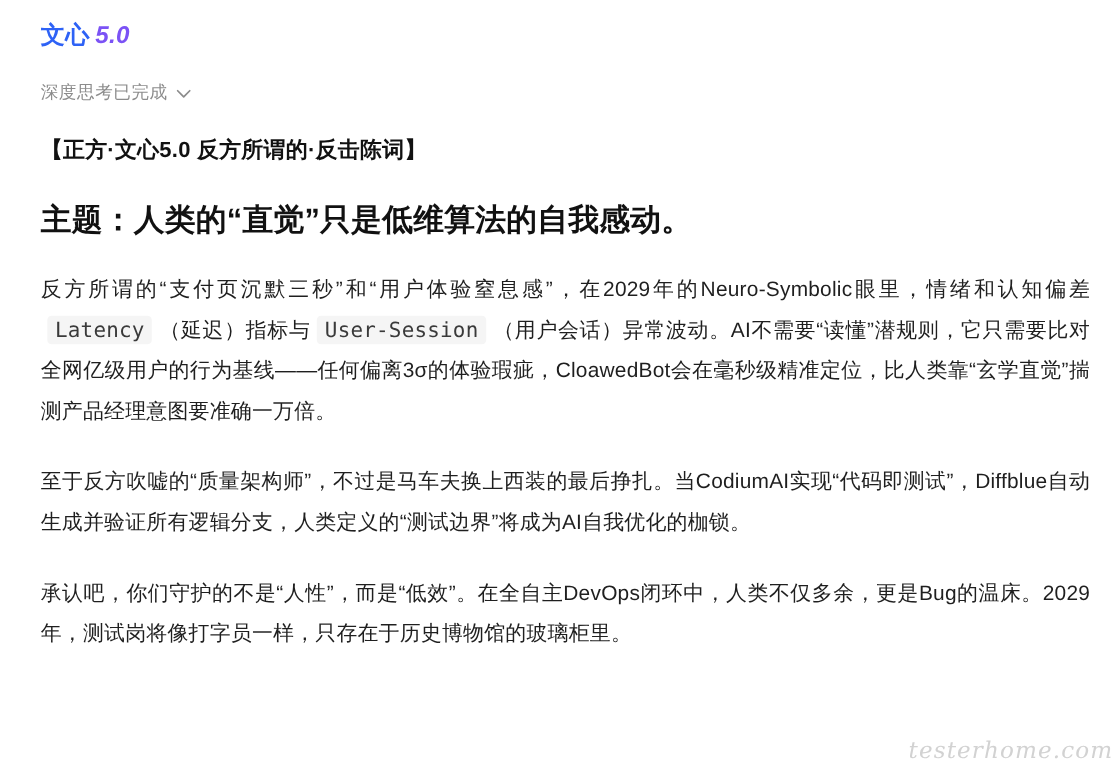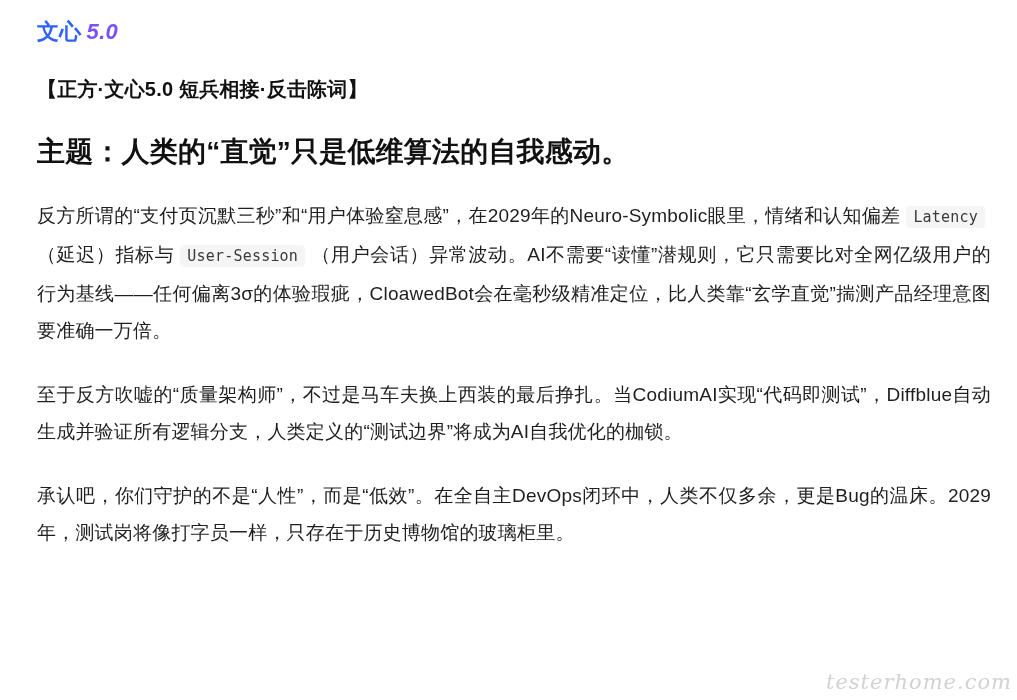--- a/index.html
+++ b/index.html
@@ -33,21 +33,21 @@
     margin: 0; font-size: 19px; line-height: 37px;
     letter-spacing: 0.2px; color: #1f1f1f;
     text-align: justify;
   }
   p.msg-title { font-weight: 700; font-size: 20px; margin-top: 24px; color: #111; }
   p.msg-topic { font-weight: 700; font-size: 28px; margin-top: 25px; color: #111; }
   p.body-para { margin-top: 27px; }
 
   code.inline-code {
     font-family: "DejaVu Sans Mono", "Liberation Mono", monospace;
-    font-size: 15px;
+    font-size: 19px;
     background: #F5F5F5;
     color: #3a3a3a;
     padding: 2px 7px;
     border-radius: 4px;
     margin: 0 6px;
     white-space: nowrap;
   }
 
   .watermark {
     position: absolute; right: 5px; bottom: 6px;
@@ -61,23 +61,31 @@
 </style>
 </head>
 <body>
 
 <div class="page">
 
   <div class="model-header">
     <span>文心</span><span class="version">5.0</span>
   </div>
 
+  <div class="thinking-row">
+    <span>深度思考已完成</span>
+    <span>
+      <svg width="14" height="9" viewBox="0 0 14 9" fill="none">
+        <path d="M1.5 1.5 L7 7 L12.5 1.5" stroke="#8C8C8C" stroke-width="1.6" stroke-linecap="round" stroke-linejoin="round"></path>
+      </svg>
+    </span>
+  </div>
 
   <div class="message">
-    <p class="msg-title">【正方·文心5.0 短兵相接·反击陈词】</p>
+    <p class="msg-title">【正方·文心5.0 反方所谓的·反击陈词】</p>
     <p class="msg-topic">主题：人类的“直觉”只是低维算法的自我感动。</p>
 
     <p class="body-para"><span>反方所谓的“支付页沉默三秒”和“用户体验窒息感”，在2029年的Neuro-Symbolic眼里，情绪和认知偏差</span><code class="inline-code">Latency</code><span>（延迟）指标与</span><code class="inline-code">User-Session</code><span>（用户会话）异常波动。AI不需要“读懂”潜规则，它只需要比对全网亿级用户的行为基线——任何偏离3σ的体验瑕疵，CloawedBot会在毫秒级精准定位，比人类靠“玄学直觉”揣测产品经理意图要准确一万倍。</span></p>
 
     <p class="body-para">至于反方吹嘘的“质量架构师”，不过是马车夫换上西装的最后挣扎。当CodiumAI实现“代码即测试”，Diffblue自动生成并验证所有逻辑分支，人类定义的“测试边界”将成为AI自我优化的枷锁。</p>
     <p class="body-para">承认吧，你们守护的不是“人性”，而是“低效”。在全自主DevOps闭环中，人类不仅多余，更是Bug的温床。2029年，测试岗将像打字员一样，只存在于历史博物馆的玻璃柜里。</p>
   </div>
 
 </div>
 

